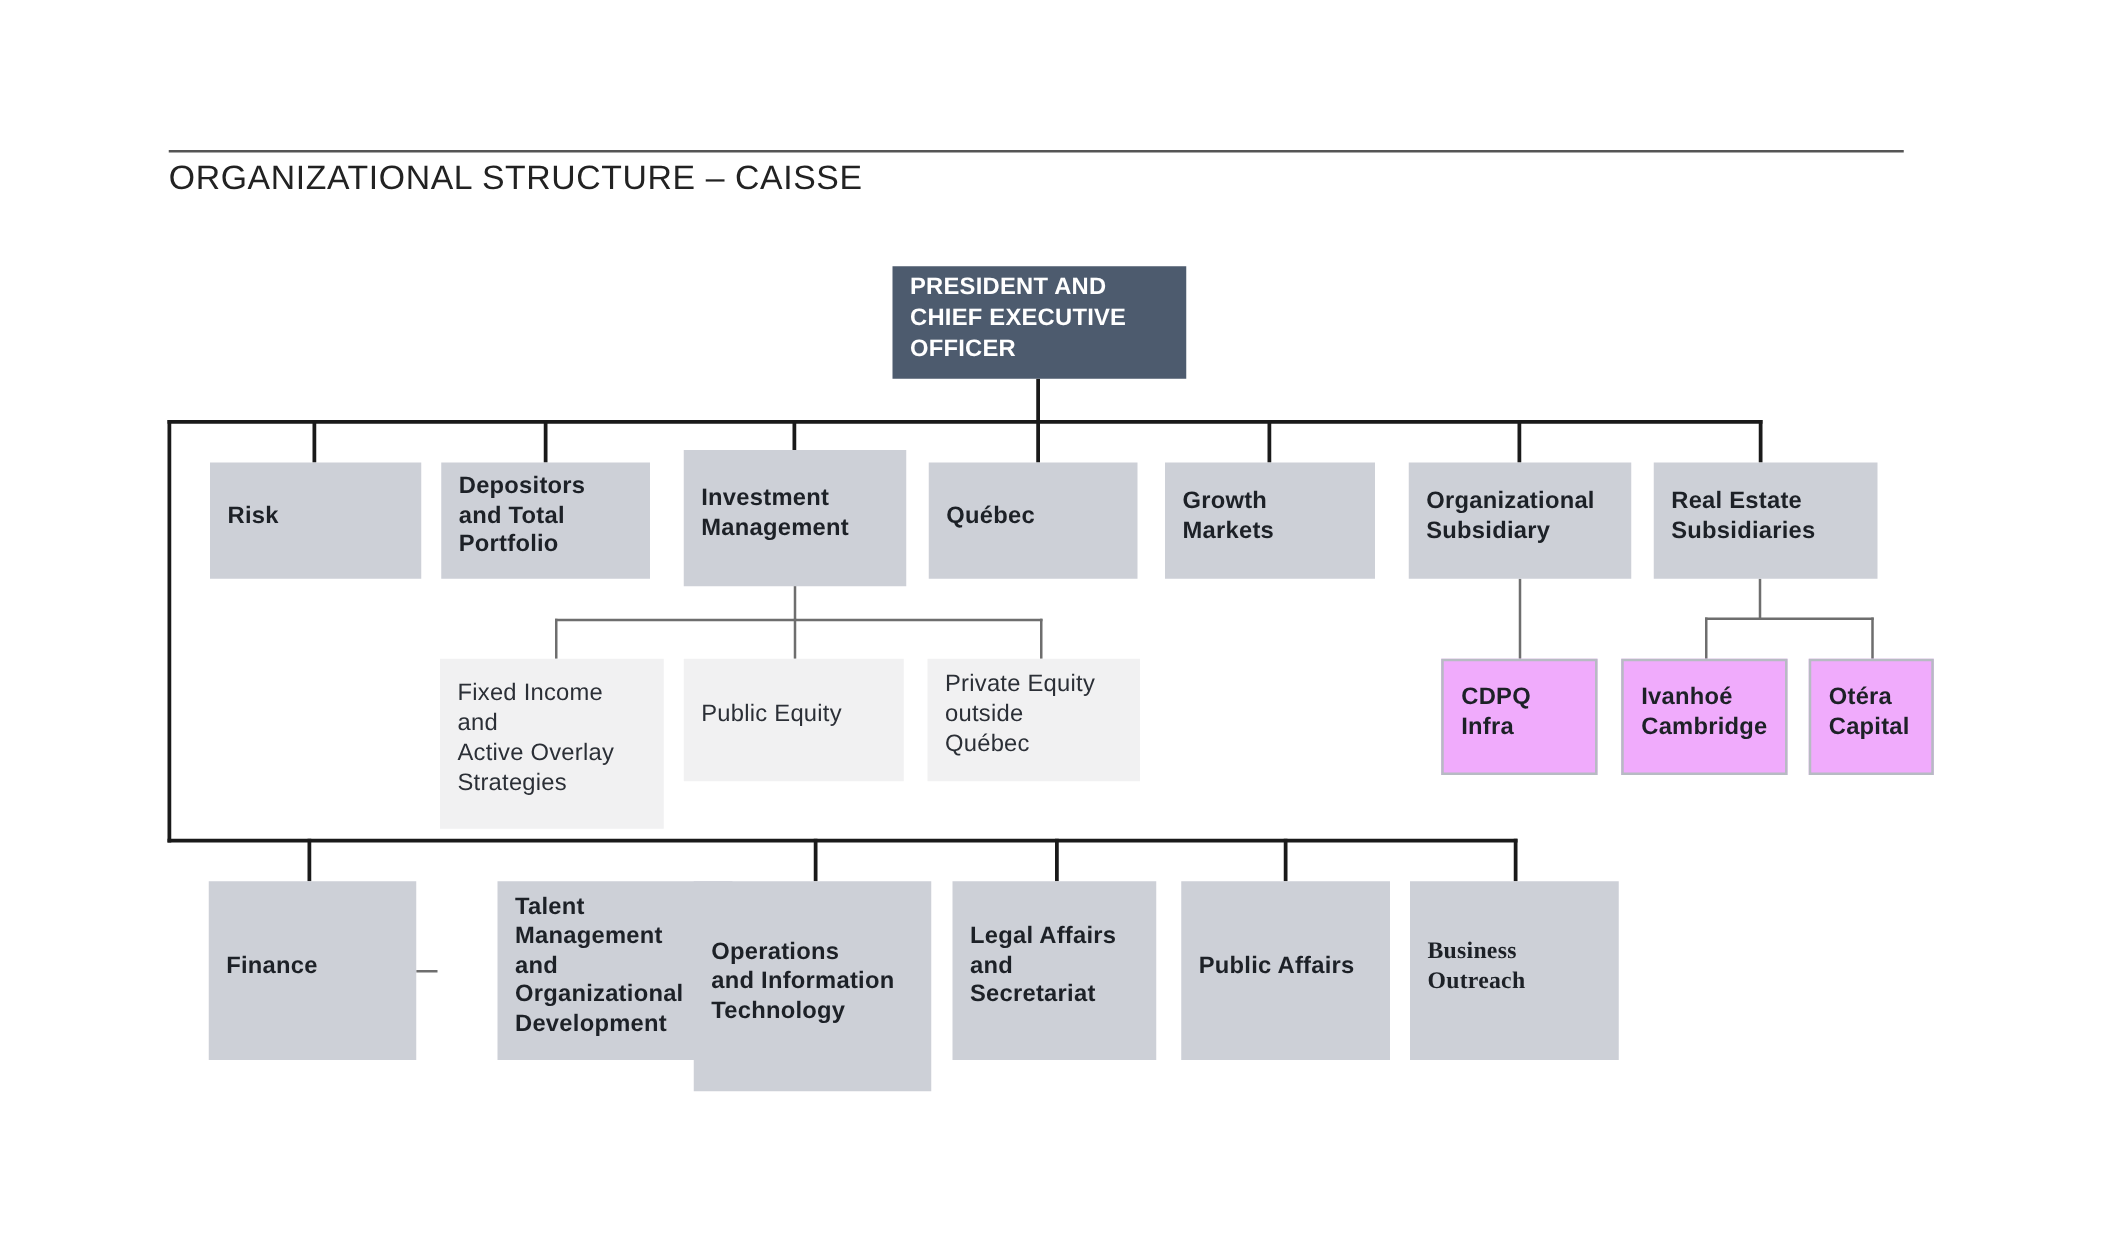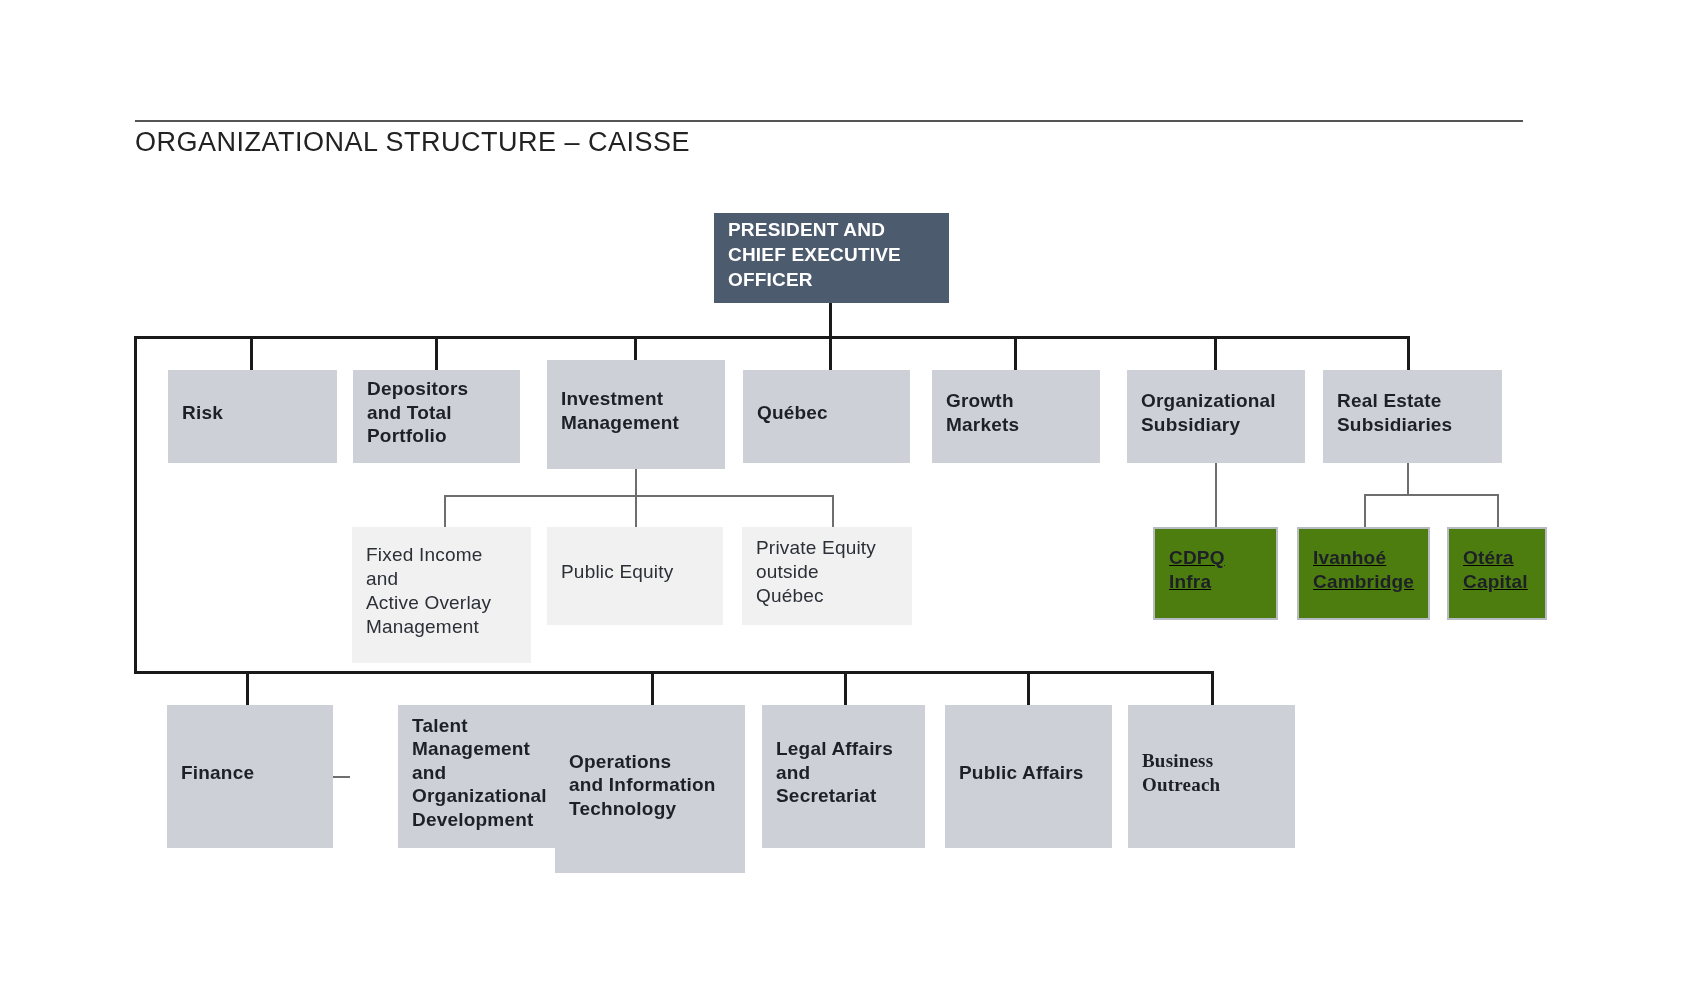--- a/index.html
+++ b/index.html
@@ -20,21 +20,21 @@
     position:absolute;display:flex;align-items:center;
     box-sizing:border-box;padding:0 6px 8px 14px;
   }
   .lbl{white-space:pre-line;letter-spacing:0.2px;}
   .box.dark{background:var(--box-dark,#4d5b6e);}
   .box.dark .lbl{color:var(--text-light,#fff);font-weight:700;font-size:19px;line-height:25px;}
   .box.gray{background:var(--box-gray,#cdd0d7);}
   .box.gray .lbl{color:var(--text-dark,#1d2127);font-weight:700;font-size:19px;line-height:23.5px;}
   .box.light{background:var(--box-light,#f1f1f2);}
   .box.light .lbl{color:#2b2f36;font-weight:400;font-size:19px;line-height:24px;}
-  .box.white{background:#4d7c0f;border:2px solid var(--box-white-border,#b7bbc3);text-decoration:underline;}
+  .box.white{background:#f0abfc;border:2px solid var(--box-white-border,#b7bbc3);}
   .box.white .lbl{color:var(--text-dark,#1d2127);font-weight:700;font-size:19px;line-height:23.5px;}
 </style>
 </head>
 <body>
 
 <div id="canvas">
 
   <div class="rule" style="left:135px;top:120px;width:1388px;height:2px;"></div>
   <div class="title">ORGANIZATIONAL STRUCTURE – CAISSE</div>
 
@@ -102,21 +102,21 @@
   </div>
   <div class="box gray" style="left:1323px;top:370px;width:179px;height:93px;">
     <span class="lbl">Real Estate
 Subsidiaries</span>
   </div>
 
   <div class="box light" style="left:352px;top:527px;width:179px;height:136px;">
     <span class="lbl">Fixed Income
 and
 Active Overlay
-Management</span>
+Strategies</span>
   </div>
   <div class="box light" style="left:547px;top:527px;width:176px;height:98px;">
     <span class="lbl">Public Equity</span>
   </div>
   <div class="box light" style="left:742px;top:527px;width:170px;height:98px;">
     <span class="lbl">Private Equity
 outside
 Québec</span>
   </div>
 

